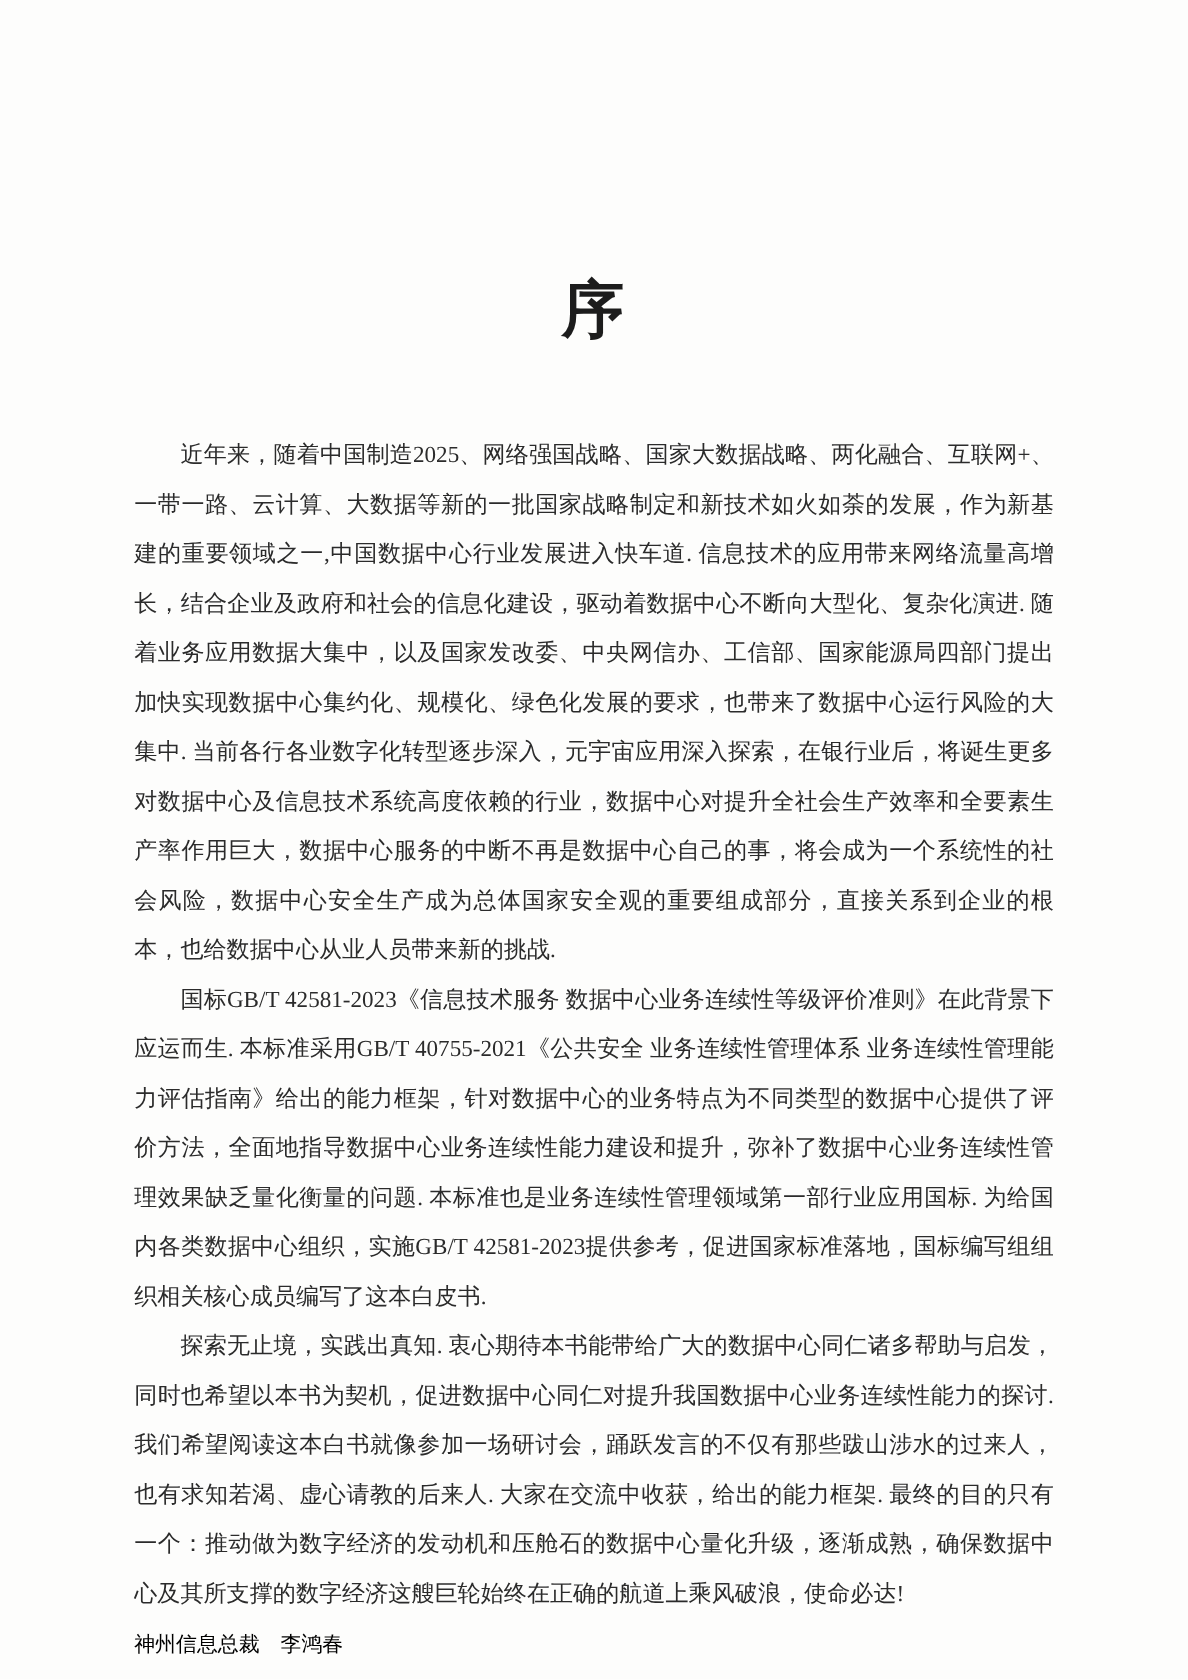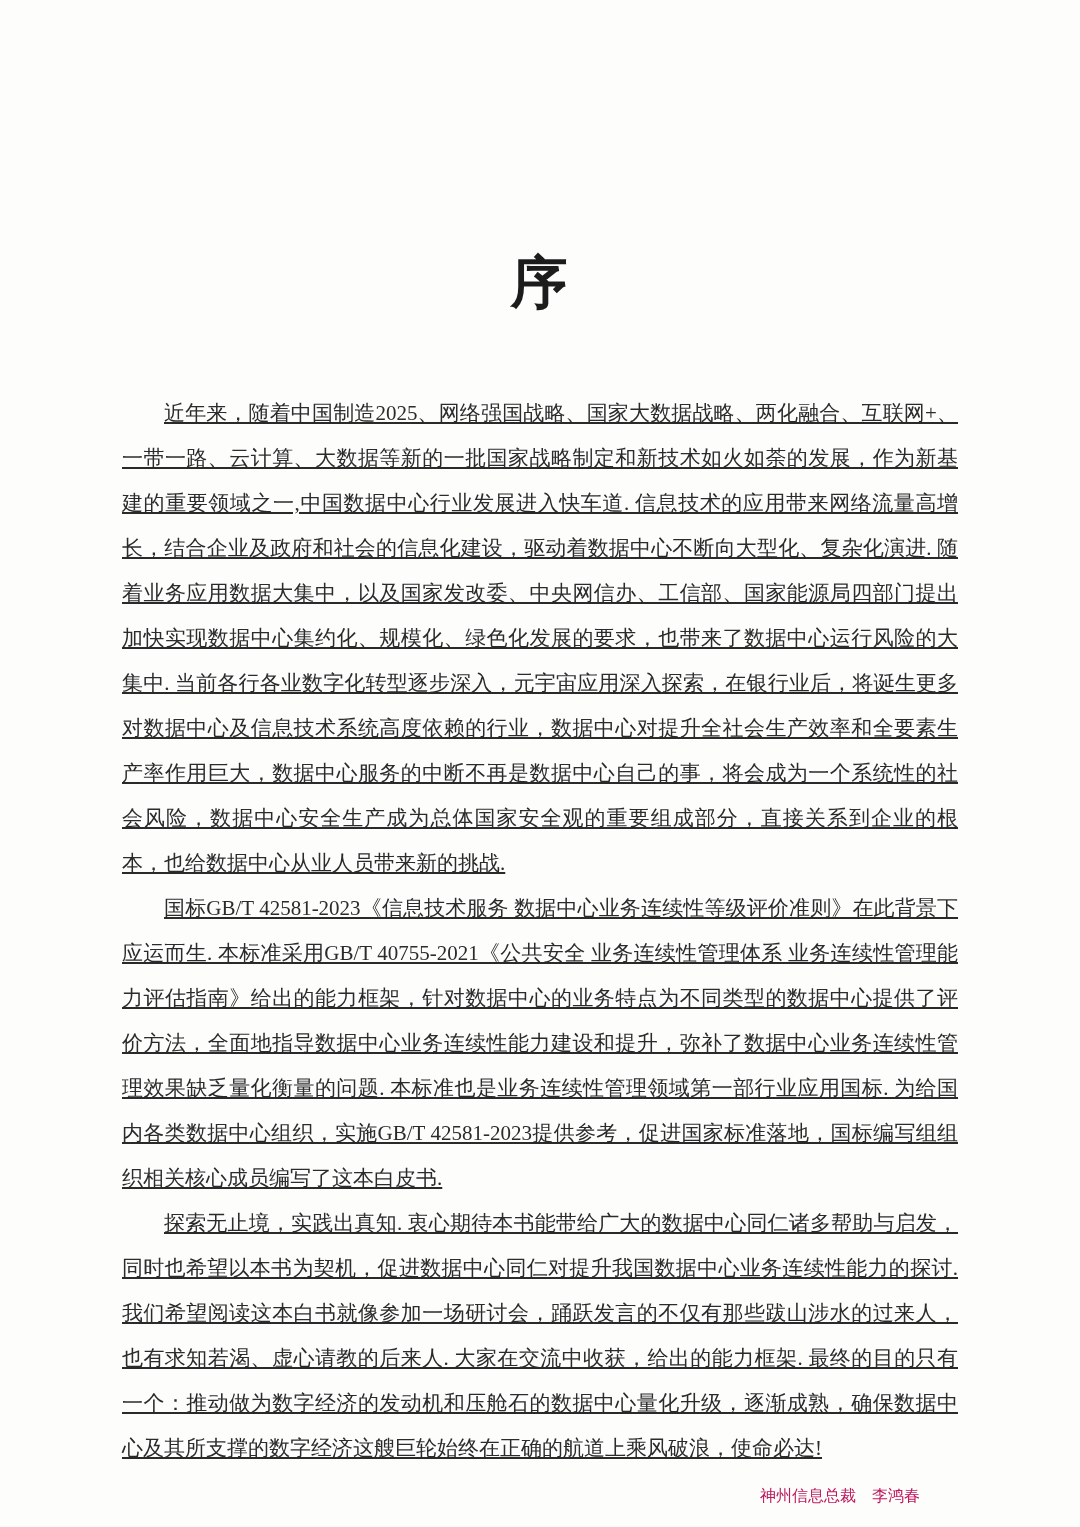--- a/index.html
+++ b/index.html
@@ -23,43 +23,41 @@
     text-align: center;
     font-size: 57px;
     line-height: 1.1;
     font-weight: 700;
     color: #1c1c1c;
     letter-spacing: 2px;
   }
   .body-text {
     margin-top: 76px;
     padding: 0 122px;
-    text-decoration: underline;
   }
   .body-text p {
     margin: 0;
     font-size: 21px;
     line-height: 45px;
     text-align: justify;
     text-justify: inter-ideograph;
     text-indent: 42px;
     color: #2b2b2b;
     word-break: break-all;
   }
   .signature-block {
     margin-top: 2px;
     padding: 0 122px;
   }
   .signature-line {
     margin: 0;
-    text-align: right;
     padding-right: 38px;
-    font-size: 16px;
+    font-size: 19px;
     line-height: 45px;
-    color: #be185d;
+    color: #000000;
   }
   .date-line {
     margin: 0;
     text-align: right;
     padding-right: 56px;
     font-size: 20px;
     line-height: 46px;
     color: #2b2b2b;
   }
 </style>

